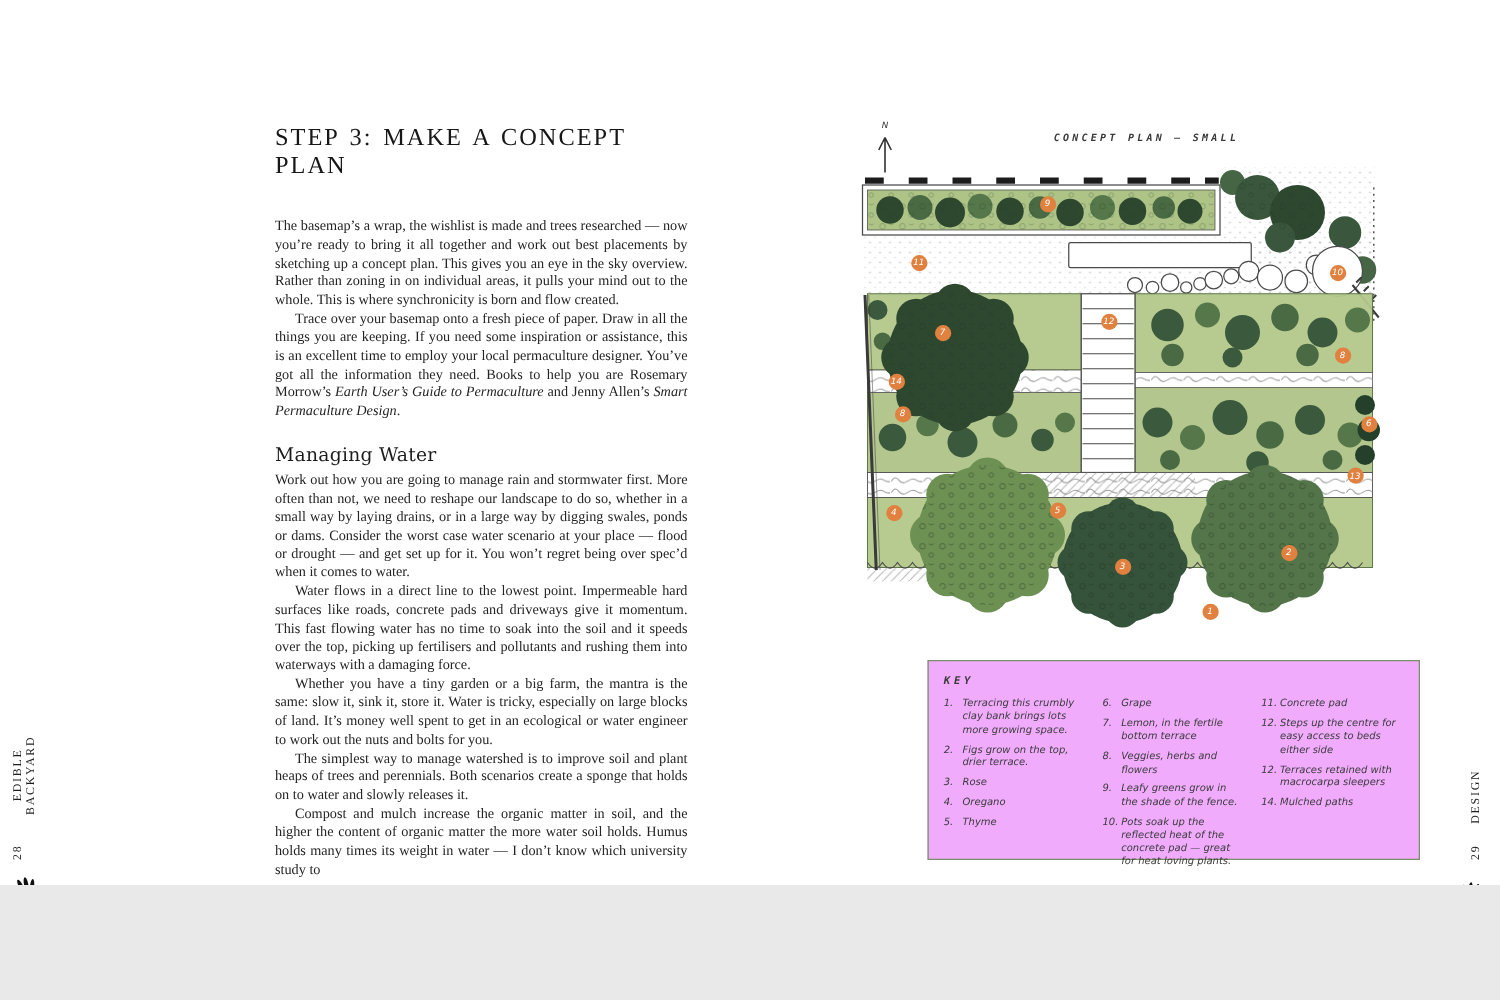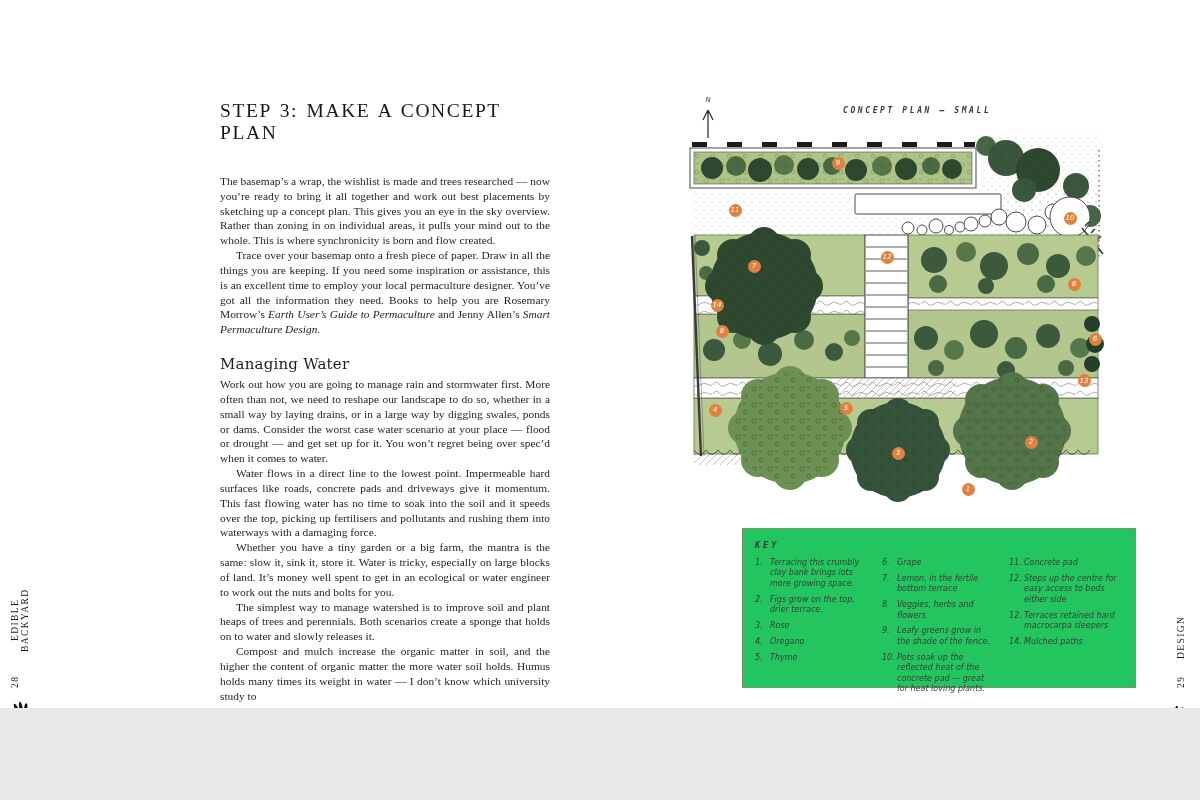--- a/index.html
+++ b/index.html
@@ -31,21 +31,21 @@
   .plan-title{position:absolute;left:843px;top:106px;font:italic 700 8px "DejaVu Sans Mono",monospace;
               letter-spacing:2.6px;color:#3a3a3a;}
   .plan{position:absolute;left:686px;top:128px;width:420px;height:390px;}
   .plan svg{position:absolute;left:0;top:0;}
   .markers{position:absolute;left:0;top:0;width:420px;height:390px;}
   .marker{position:absolute;width:13px;height:13px;border-radius:50%;background:#e0813f;
           color:#fff;font:italic 7px "DejaVu Sans",sans-serif;display:flex;
           align-items:center;justify-content:center;}
   
   .key-box{position:absolute;left:742px;top:528px;width:368px;height:136px;
-           border:1.5px solid #7d8f68;background:#22c55e;padding:11px 12px;}
+           border:1.5px solid #7d8f68;background:#f0abfc;padding:11px 12px;}
   .key-title{font:italic 700 8.5px "DejaVu Sans Mono",monospace;letter-spacing:3px;
              color:#3a3a3a;margin-bottom:8px;}
   .key-cols{display:flex;gap:13px;}
   .key-col{width:118px;}
   .key-item{display:flex;margin-bottom:5.5px;font:italic 8px "DejaVu Sans",sans-serif;
             color:#3c3c3c;line-height:1.3;}
   .key-num{width:15px;flex:none;}
   .key-text{flex:1;}
 </style>
 </head>
@@ -359,21 +359,21 @@
           <div class="key-item">
             <span class="key-num">11.</span>
             <span class="key-text">Concrete pad</span>
           </div>
           <div class="key-item">
             <span class="key-num">12.</span>
             <span class="key-text">Steps up the centre for easy access to beds either side</span>
           </div>
           <div class="key-item">
             <span class="key-num">12.</span>
-            <span class="key-text">Terraces retained hard macrocarpa sleepers</span>
+            <span class="key-text">Terraces retained with macrocarpa sleepers</span>
           </div>
           <div class="key-item">
             <span class="key-num">14.</span>
             <span class="key-text">Mulched paths</span>
           </div>
         </div>
       </div>
   </div>
 
   <div class="spine-right vert">DESIGN</div>

